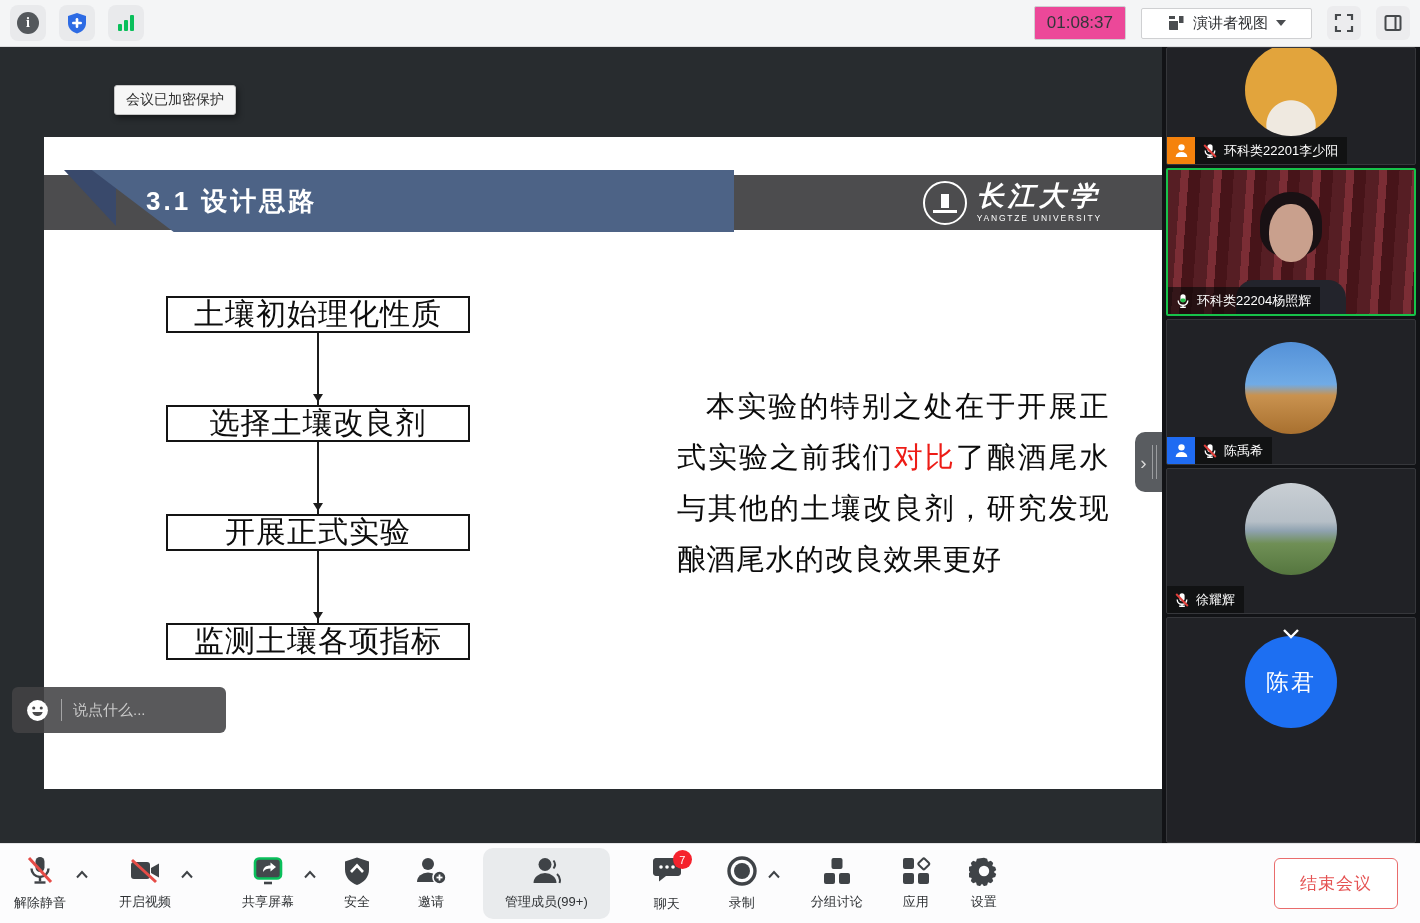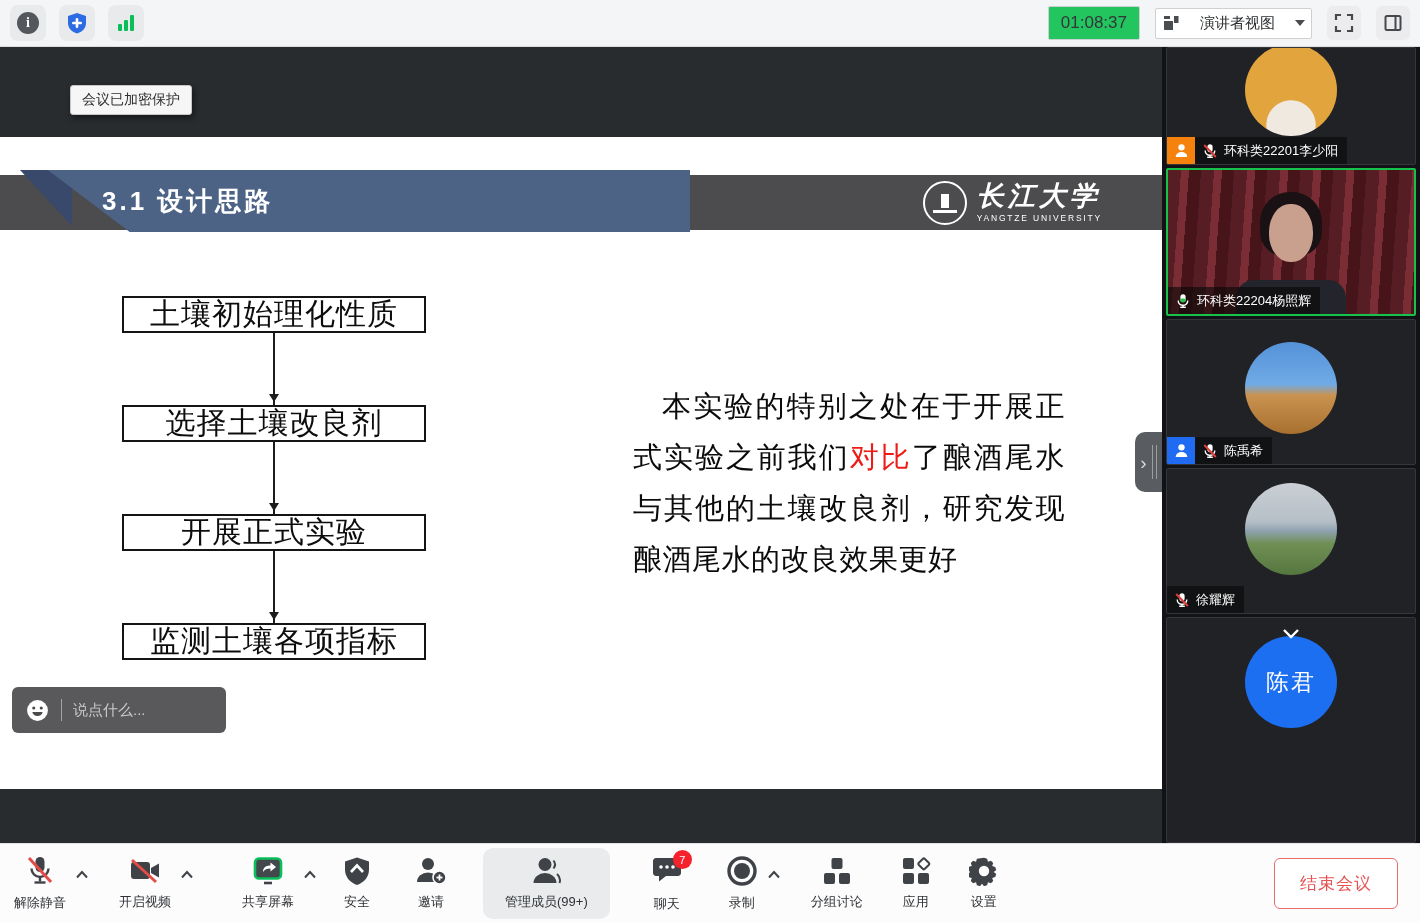--- a/index.html
+++ b/index.html
@@ -7,31 +7,31 @@
   body { font-family:"Liberation Sans","DejaVu Sans",sans-serif; background:#fff; position:relative; }
 
   
   .topbar { height:47px; background:#f4f5f6; border-bottom:1px solid #dcdddf;
             display:flex; align-items:center; padding:0 10px; }
   .tb-iconbtn { width:36px; height:36px; background:#e9eaec; border-radius:8px;
                 display:flex; align-items:center; justify-content:center; margin-right:13px; cursor:pointer; }
   .info-circle { width:22px; height:22px; border-radius:50%; background:#54585c; color:#fff;
                  font:bold 14px "Liberation Serif",serif; display:flex; align-items:center; justify-content:center; }
   .tb-right { margin-left:auto; display:flex; align-items:center; gap:15px; }
-  .timer { background:#22c55e; border:1px solid #cfd0d2; border-radius:2px; padding:6px 12px;
+  .timer { background:#ec4899; border:1px solid #cfd0d2; border-radius:2px; padding:6px 12px;
            font-size:17px; color:#33363a; }
-  .viewsel { background:#fff; border:1px solid #cfd0d2; border-radius:2px; padding:5px 6px;
-             display:flex; align-items:center; gap:20px; font-size:15px; color:#2c2e31; cursor:pointer; }
+  .viewsel { background:#fff; border:1px solid #cfd0d2; border-radius:2px; padding:5px 25px;
+             display:flex; align-items:center; gap:8px; font-size:15px; color:#2c2e31; cursor:pointer; }
   .caret-down { width:0; height:0; border:5px solid transparent; border-top:6px solid #4a4d50; margin-top:5px; }
   .sq-btn { width:34px; height:34px; background:#ececee; border-radius:6px;
             display:flex; align-items:center; justify-content:center; cursor:pointer; }
 
   
   .main { display:flex; height:796px; }
-  .stage { position:relative; width:1162px; background:#282c2f; flex:none; }
+  .stage { position:relative; width:1162px; background:#282c2f; flex:none;padding-left:44px; }
   .lb-top { height:90px; position:relative; }
   .lb-bottom { height:54px; }
   .tooltip { position:absolute; left:70px; top:38px; background:#f6f6f6; border:1px solid #c6c6c6;
              border-radius:3px; padding:5px 11px; font-size:14px; color:#2f2f2f;
              box-shadow:2px 3px 6px rgba(0,0,0,.45); white-space:nowrap; }
 
   .slide { height:652px; background:#fff; position:relative; overflow:hidden; }
   .slide-band { position:absolute; left:0; right:0; top:38px; height:55px; background:#4c4c4e; }
   .banner-fold { position:absolute; left:20px; top:33px; width:52px; height:56px; background:#39496b;
                  clip-path:polygon(0 0,100% 0,100% 100%); }

